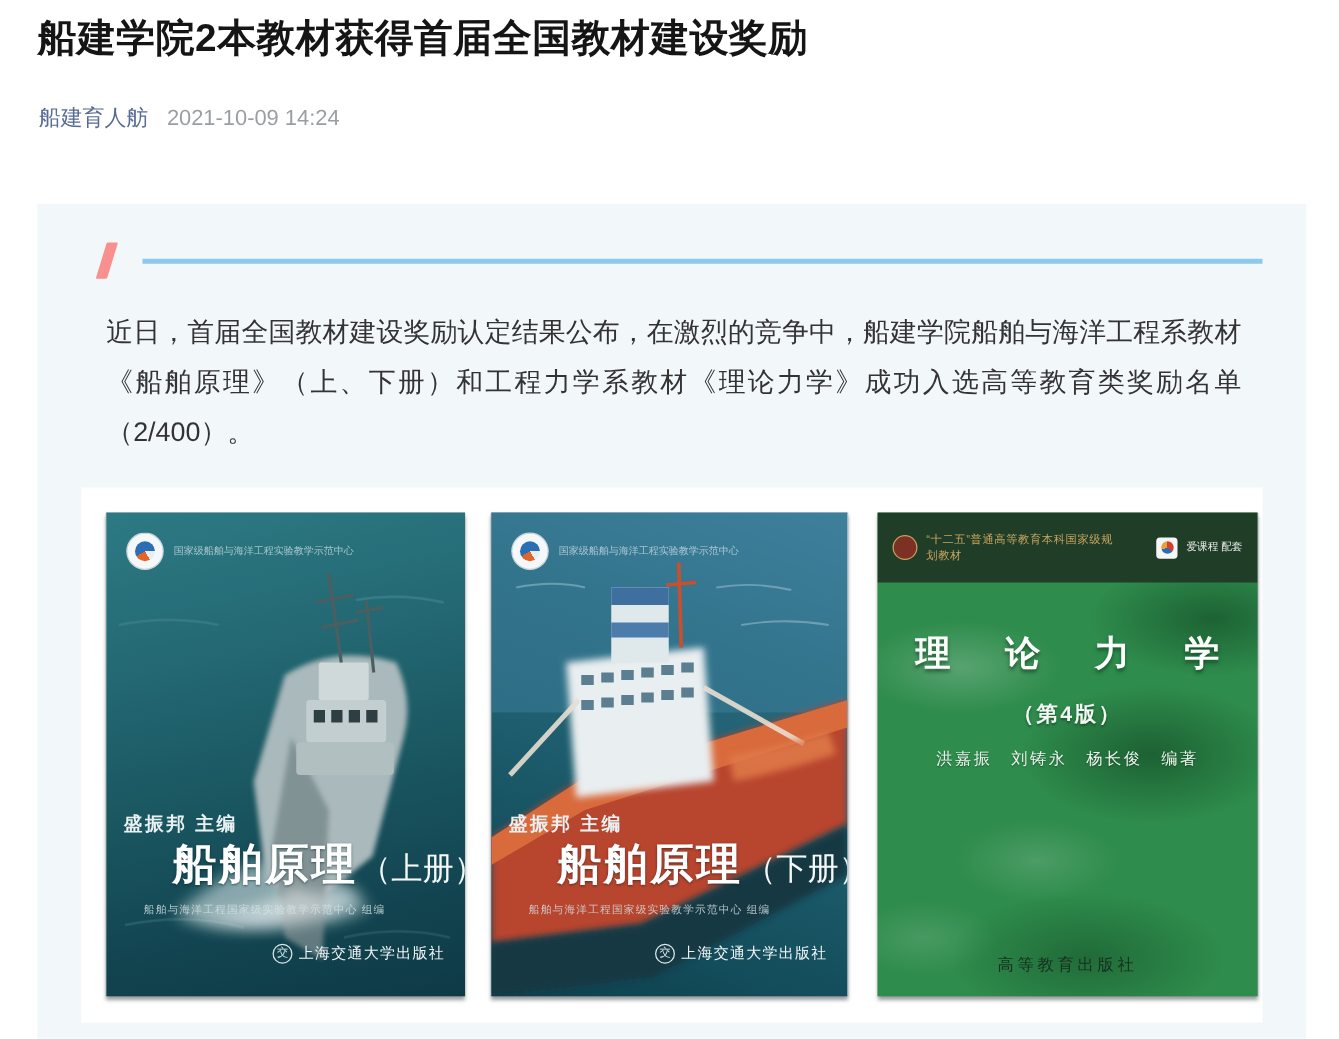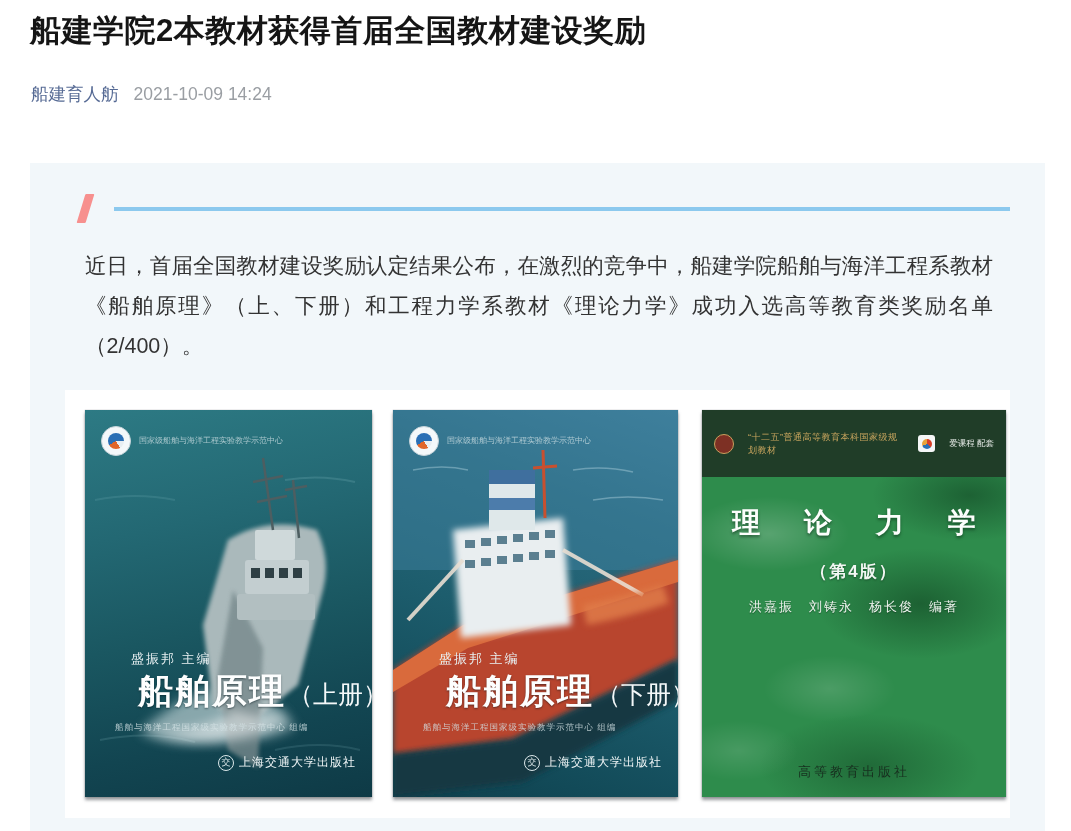--- a/index.html
+++ b/index.html
@@ -45,42 +45,42 @@
   .ship-art { position:absolute; inset:0; width:100%; height:100%; }
 
   .cover-logo-row { position:absolute; left:16px; top:16px; display:flex; align-items:center; gap:8px; z-index:3; }
   .swirl-logo { width:30px; height:30px; border-radius:50%; background:#f4f8fa;
     border:1px solid #c7d4da; position:relative; flex:0 0 auto; }
   .swirl-logo::after { content:""; position:absolute; left:6px; top:6px; width:16px; height:16px;
     border-radius:50%; background:conic-gradient(#2a6fb5 0 90deg,#e8eef2 90deg 150deg,#e0662a 150deg 240deg,#2a6fb5 240deg 360deg); }
   .logo-caption { font-size:8px; color:#cfe0e4; opacity:.75; width:150px; line-height:10px;
     filter:blur(.4px); }
 
-  .editor-line { position:absolute; left:46px; top:240px; font-size:13px; color:#e8f0f2;
-    letter-spacing:2px; z-index:3; filter:blur(.3px); }
+  .editor-line { position:absolute; left:14px; top:240px; font-size:15px; color:#e8f0f2;
+    letter-spacing:2px; z-index:3; filter:blur(.3px);font-weight:bold; }
   .title-row { position:absolute; left:26px; top:258px; z-index:3; white-space:nowrap;
     display:flex; align-items:baseline;margin-left:27px; }
   .cover-title { font-family:"DejaVu Serif","Liberation Serif",serif; font-weight:700;
     font-size:35px; color:#fdfefe; letter-spacing:2px; text-shadow:0 1px 2px rgba(0,20,25,.5); }
   .cover-volume { font-family:"DejaVu Serif","Liberation Serif",serif; font-weight:400;
     font-size:25px; color:#f4f8f9; margin-left:2px;text-align:center; }
   .edition-badge { margin-left:5px; background:#e5791f; color:#ffffff; font-size:10px;
     padding:2px 7px; border-radius:9px; position:relative; top:-5px; letter-spacing:1px; }
   .cover-subtitle { position:absolute; left:30px; top:312px; font-size:8.5px; color:#d4e2e5;
     opacity:.8; z-index:3; letter-spacing:1px; filter:blur(.4px); }
   .publisher-row { position:absolute; right:16px; bottom:26px; display:flex; align-items:center;
     gap:5px; z-index:3; }
   .pub-seal { width:16px; height:16px; border-radius:50%; border:1.5px solid #dce8ea;
     color:#dce8ea; font-size:9px; line-height:13px; text-align:center; }
   .pub-name { font-family:"DejaVu Serif","Liberation Serif",serif; font-size:12px;
     color:#eef4f5; letter-spacing:1px; filter:blur(.3px); }
 
   
-  .green-band { position:absolute; left:0; top:0; width:100%; height:67px; background:#203d28;
-    display:flex; align-items:center; padding:9px 12px; gap:14px; }
+  .green-band { position:absolute; left:0; top:0; width:100%; height:56px; background:#203d28;
+    display:flex; align-items:center; padding:9px 12px; gap:7px; }
   .band-emblem { width:20px; height:20px; border-radius:50%; background:#7d3024;
     border:1.5px solid #c9a05e; flex:0 0 auto; }
   .band-text { font-size:9px; color:#c8a55e; letter-spacing:.5px; filter:blur(.35px); width:150px; }
   .band-logo2 { width:17px; height:17px; background:#f5f6f7; border-radius:3px; margin-left:auto;
     position:relative; flex:0 0 auto; }
   .band-logo2::after { content:""; position:absolute; left:3.5px; top:3.5px; width:10px; height:10px;
     border-radius:50%; background:conic-gradient(#d8402a 0 130deg,#2a6fb5 130deg 250deg,#e8a23a 250deg 360deg); }
   .band-right-text { font-size:8.5px; color:#e7ece8; filter:blur(.35px); }
   .green-title { position:absolute; left:0; top:94px; width:100%; text-align:center;
     font-size:28px; font-weight:700; color:#fcfefc; letter-spacing:18px; text-indent:18px;

